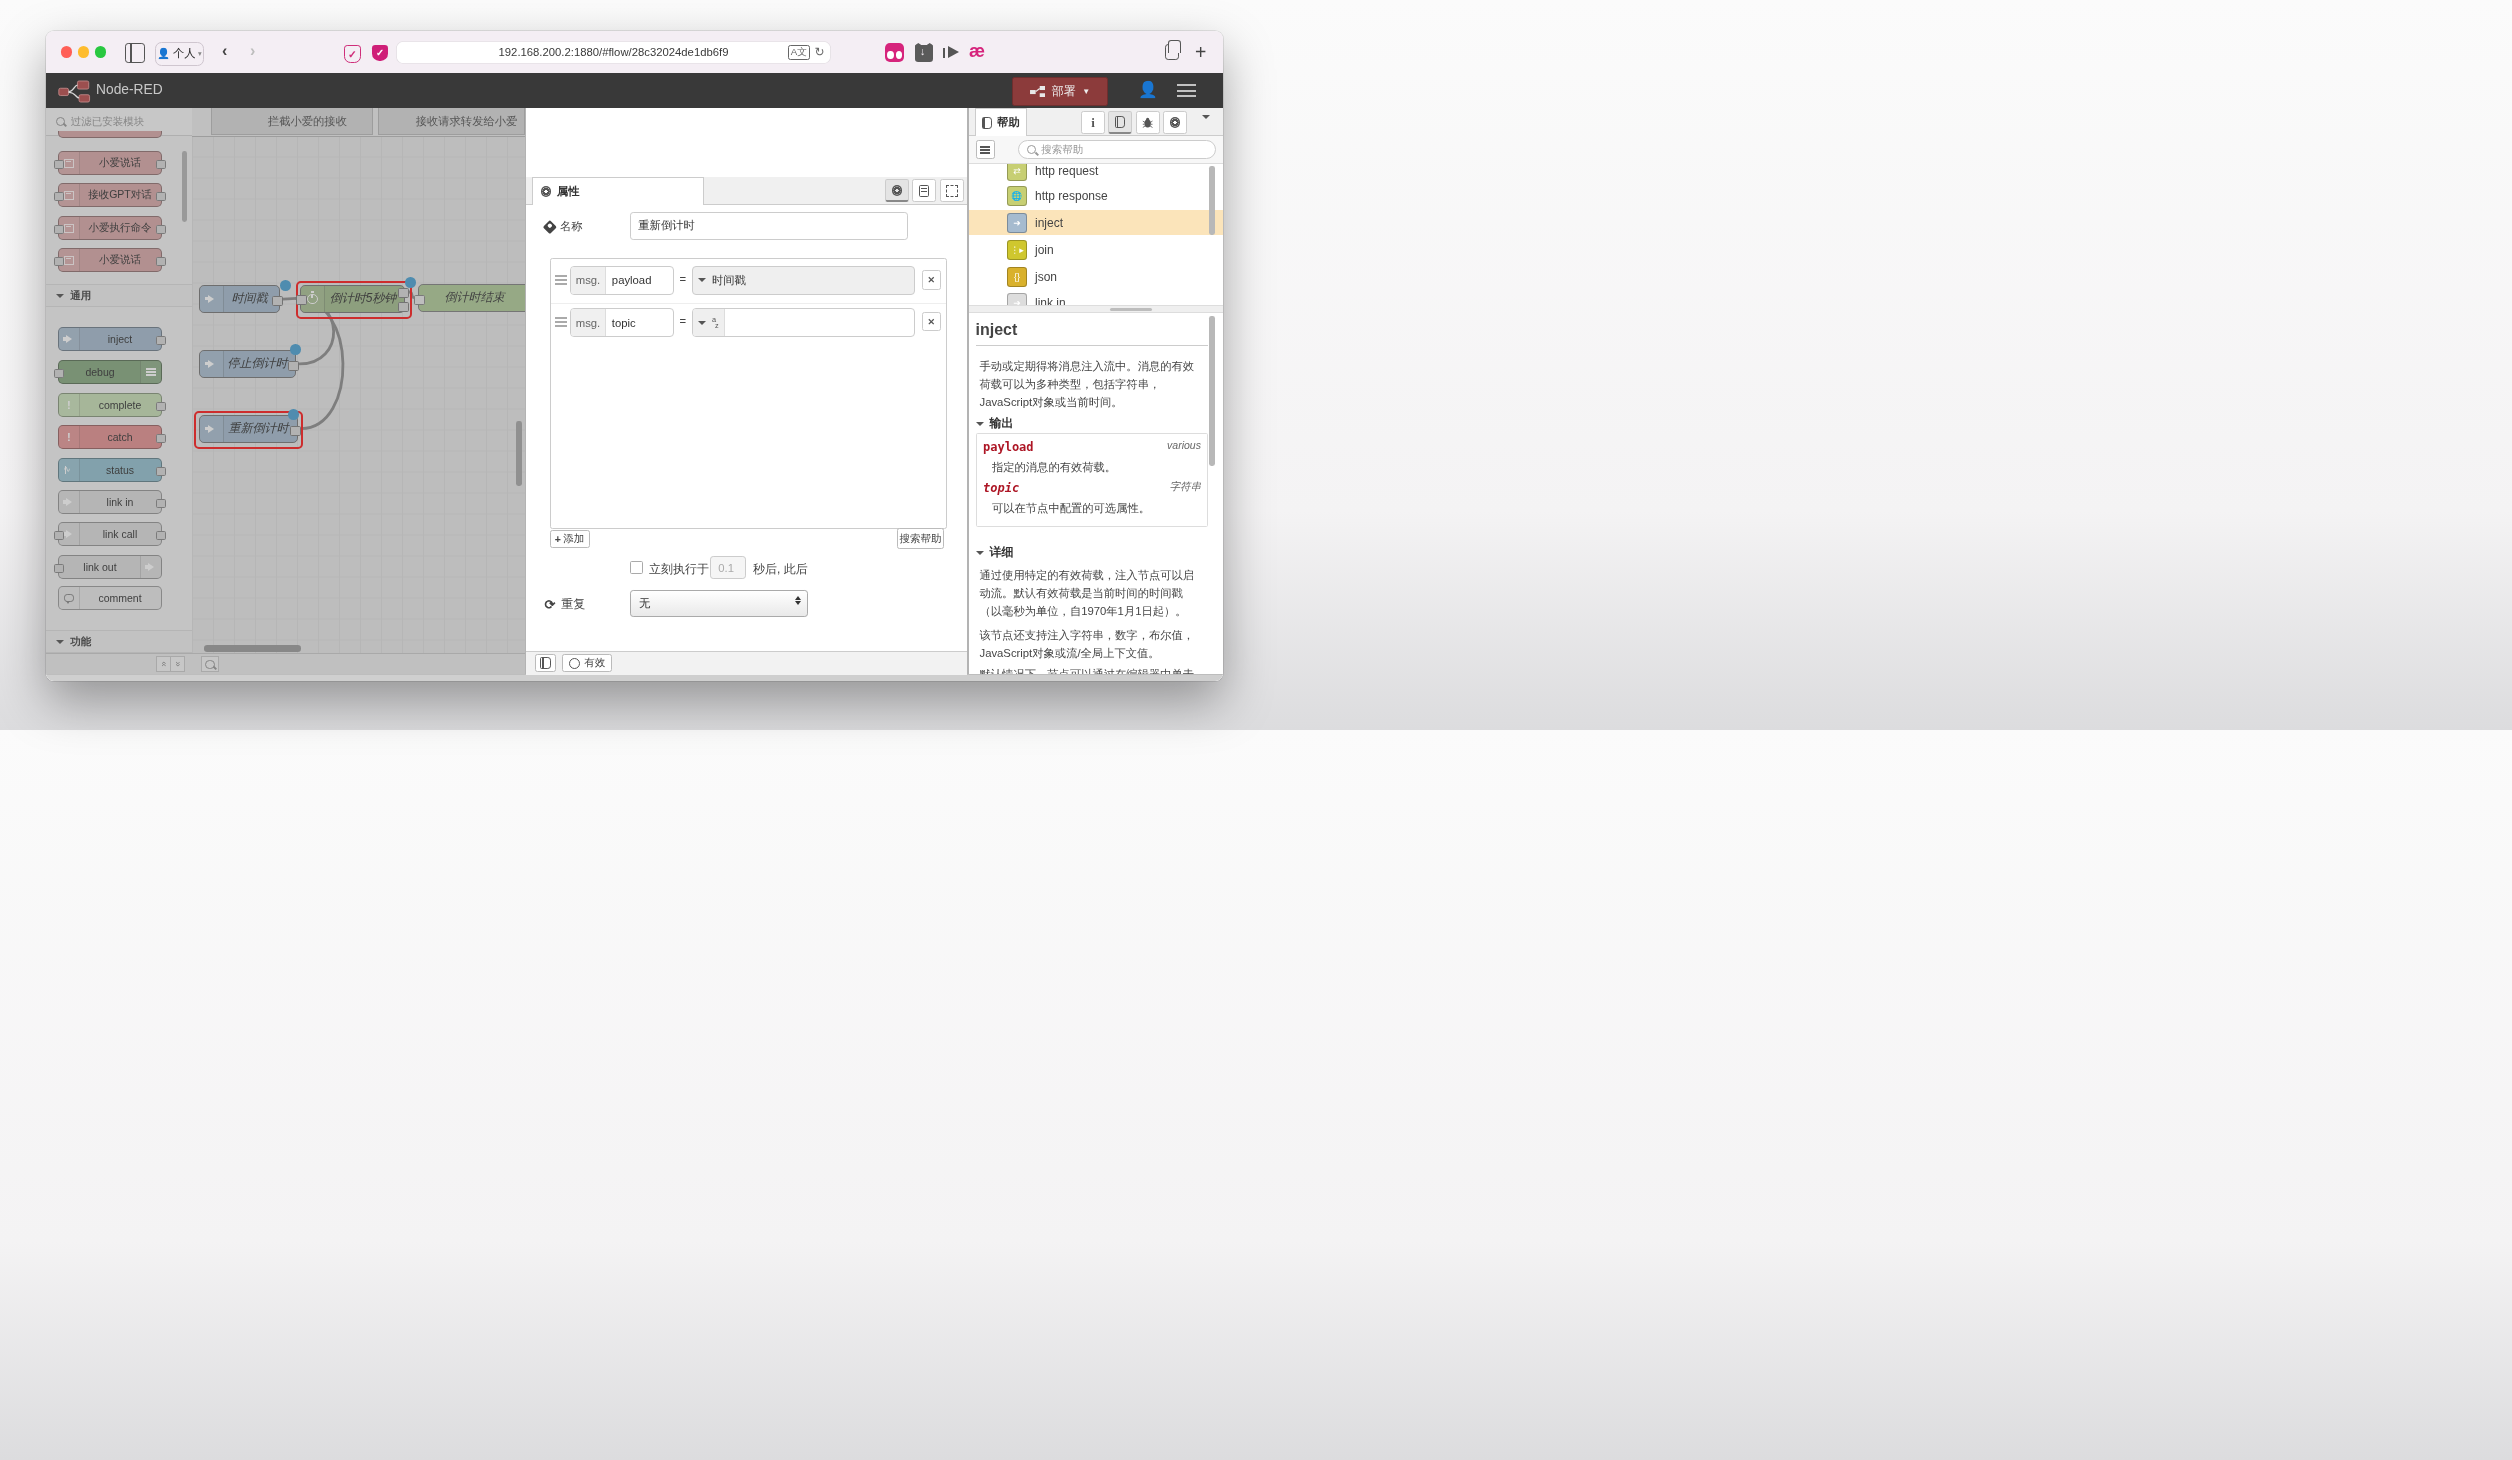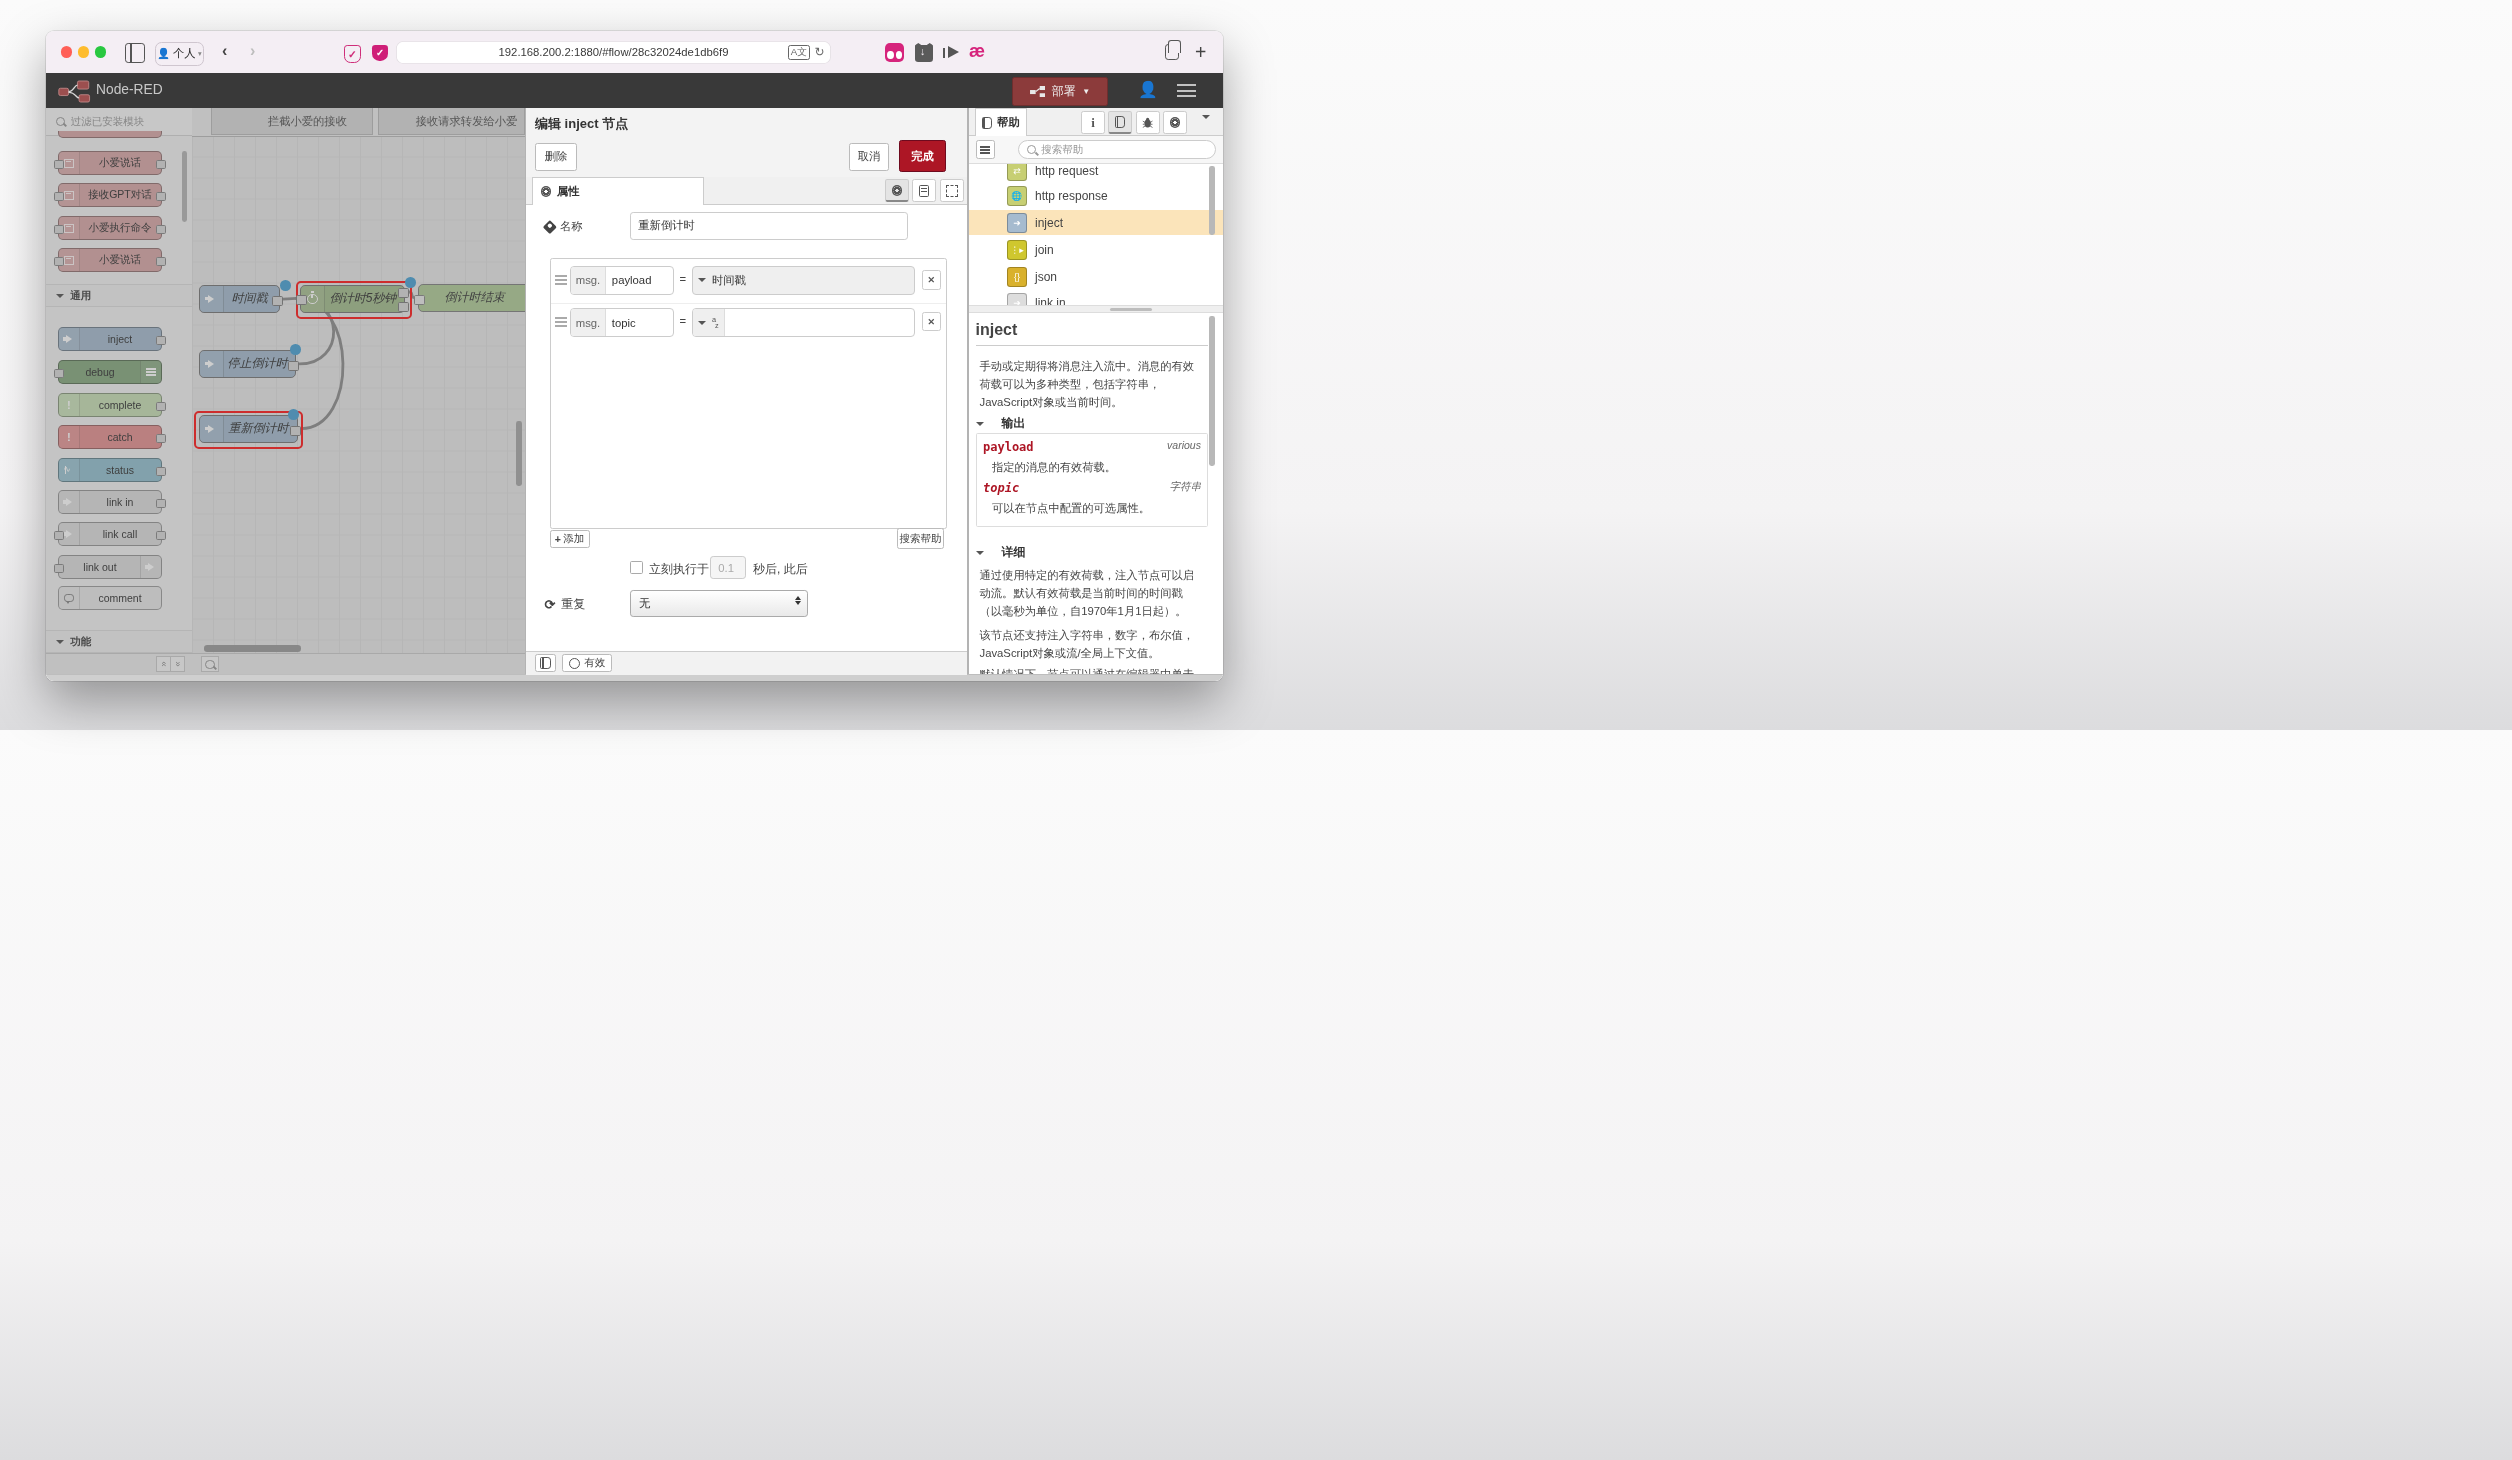--- a/index.html
+++ b/index.html
@@ -142,21 +142,21 @@
     color:#999;font-size:10.5px;display:flex;align-items:center;gap:4.9px;padding-left:8px;box-sizing:border-box;}
   .sb-list{position:absolute;left:0;top:56px;width:100%;height:141px;overflow:hidden;background:#fff;}
   .sb-row{position:absolute;left:0;width:100%;height:25px;display:flex;align-items:center;gap:8px;padding-left:38px;box-sizing:border-box;color:#444;font-size:12px;}
   .sb-icon{width:18px;height:18px;border-radius:3.2px;border:0.8px solid rgba(0,0,0,.25);display:flex;align-items:center;justify-content:center;color:#fff;font-size:9px;flex:0 0 18px;}
   .splitter{position:absolute;left:0;top:197px;width:100%;height:8px;background:#efefef;border-top:0.8px solid #ddd;border-bottom:0.8px solid #ddd;box-sizing:border-box;}
   .splitter i{position:absolute;left:141px;top:1.6px;width:42px;height:3.2px;background:#bdbdbd;border-radius:1.6px;}
   .sb-doc{position:absolute;left:0;top:205px;width:100%;height:361px;overflow:hidden;background:#fff;}
   .doc-pad{position:absolute;left:6.5px;right:14.6px;}
   .sb-doc h1{margin:0;font-size:16px;font-weight:bold;color:#444;}
   .sb-doc p{margin:4px;font-size:11.3px;line-height:18px;color:#444;}
-  .sect-head{font-size:12px;font-weight:bold;color:#333;display:flex;align-items:center;gap:18px;}
+  .sect-head{font-size:12px;font-weight:bold;color:#333;display:flex;align-items:center;gap:6px;}
   .chev{width:0;height:0;border-left:4px solid transparent;border-right:4px solid transparent;border-top:4.9px solid #555;display:inline-block;}
   .prop-box{border:0.8px solid #ddd;border-radius:1.6px;padding:4.9px 6.5px;}
   .mono-red{font-family:"DejaVu Sans Mono",monospace;color:#ad1625;font-size:12px;font-weight:bold;}
   .type-note{float:right;font-style:italic;color:#666;font-size:10.5px;font-weight:normal;}
   .sb-thumb{position:absolute;width:5.7px;background:#b8b8b8;border-radius:2.4px;left:240px;}
   .arrow-g{width:0;height:0;border-top:4px solid transparent;border-bottom:4px solid transparent;border-left:6.5px solid #fff;position:relative;}
   .arrow-g:before{content:"";position:absolute;left:-9px;top:-1.6px;width:3.2px;height:3.2px;background:#fff;}
   .lines-g{width:9.7px;height:8px;background:repeating-linear-gradient(#fff 0 1.6px,transparent 1.6px 3.2px);}
   .bang-g{color:#fff;font-weight:bold;font-size:11.3px;}
   .rows-g{width:10.5px;height:9px;border:1.6px solid #fdf3f3;position:relative;box-sizing:border-box;}
@@ -416,32 +416,20 @@
       <div class="cv-foot">
         <span class="mini-btn" style="left:9px;top:2.4px;width:18px">
           <span class="mag"></span>
           </span>
       </div>
     </div>
 
     <div class="shade"></div>
 
     <div class="dialog">
-      <div class="dlg-head">
-        <span class="dlg-title">编辑 inject 节点</span>
-        <span class="btn" style="left:9px;top:35px;width:42px">
-          <span>删除</span>
-          </span>
-        <span class="btn" style="left:323px;top:35px;width:40px">
-          <span>取消</span>
-          </span>
-        <span class="btn btn-primary" style="left:373px;top:32px;width:47px;height:32px">
-          <span>完成</span>
-          </span>
-      </div>
       <div class="dlg-tabs">
         <div class="dlg-tab">
           <span class="gear-ic"></span>
           <span>属性</span>
         </div>
         <span class="sq-btn active" style="left:359px">
           <span class="gear-ic"></span>
           </span>
         <span class="sq-btn" style="left:386px">
           <span class="doc-ic"></span>

